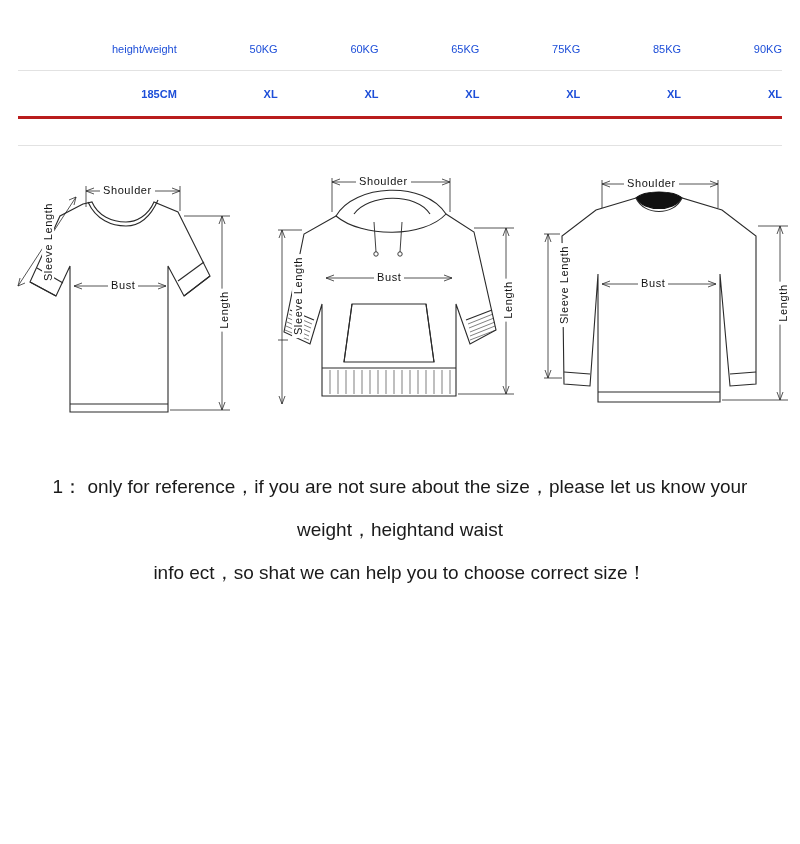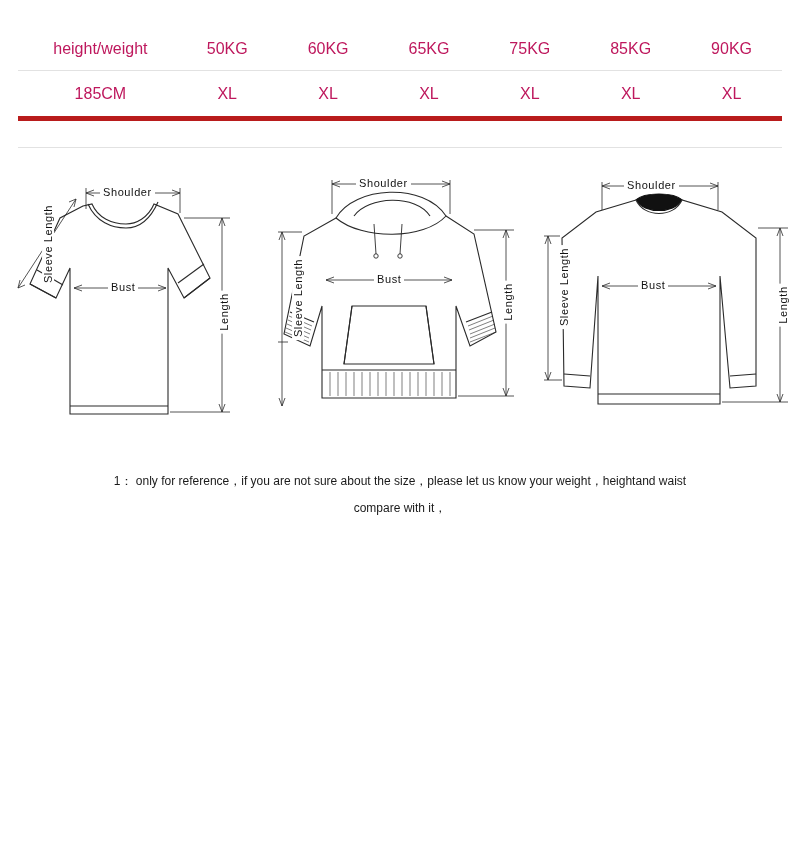--- a/index.html
+++ b/index.html
@@ -20,40 +20,41 @@
   .size-table-wrap {
     padding: 28px 18px 0 18px;
   }
   table.size-table {
     width: 100%;
     border-collapse: collapse;
     table-layout: fixed;
   }
   table.size-table th,
   table.size-table td {
-    text-align: center;
-    font-size: 16px;
+    text-align: right;
+    font-size: 11px;
     font-weight: 400;
-    color: #be185d;
+    color: #1d4ed8;
     padding: 0;
     height: 45px;
     vertical-align: middle;
     border-bottom: 1px solid #e2e2e2;
   }
   table.size-table thead th {
     font-weight: 400;
     height: 42px;
   }
   table.size-table th:first-child,
   table.size-table td:first-child {
     width: 20%;
     padding-left: 6px;
   }
   table.size-table tbody tr:last-child td {
-    border-bottom: 5px solid #b91c1c;
+    border-bottom: 3px solid #b91c1c;
+    font-weight: bold;
   }
   .tbl-spacer {
     height: 26px;
     border-bottom: 1px solid #e2e2e2;
   }
 
   
   .diagrams {
     display: flex;
     justify-content: space-between;
@@ -82,21 +83,21 @@
   }
   .lbl.vert {
     transform-origin: center center;
     transform: rotate(-90deg);
   }
 
   
   .notes {
     padding: 22px 30px 0 30px;
     text-align: center;
-    font-size: 12px;
+    font-size: 19px;
     line-height: 2.25;
     color: #1a1a1a;
   }
   .notes p {
     margin: 0;
   }
 </style>
 </head>
 <body>
 
@@ -257,14 +258,14 @@
     <span class="lbl" style="left:84px; top:13px;">Shoulder</span>
     <span class="lbl vert" style="left:-18px; top:115px;">Sleeve Length</span>
     <span class="lbl" style="left:98px; top:113px;">Bust</span>
     <span class="lbl vert" style="left:221px; top:133px;">Length</span>
   </div>
 
 </div>
 
 <div class="notes">
   <p>1：  only for reference，if you are not sure about the size，please let us know your weight，heightand waist</p>
-  <p>compare with it，</p>
+  <p>info ect，so shat we can help you to choose correct size！</p>
 </div>
 
 </body></html>

